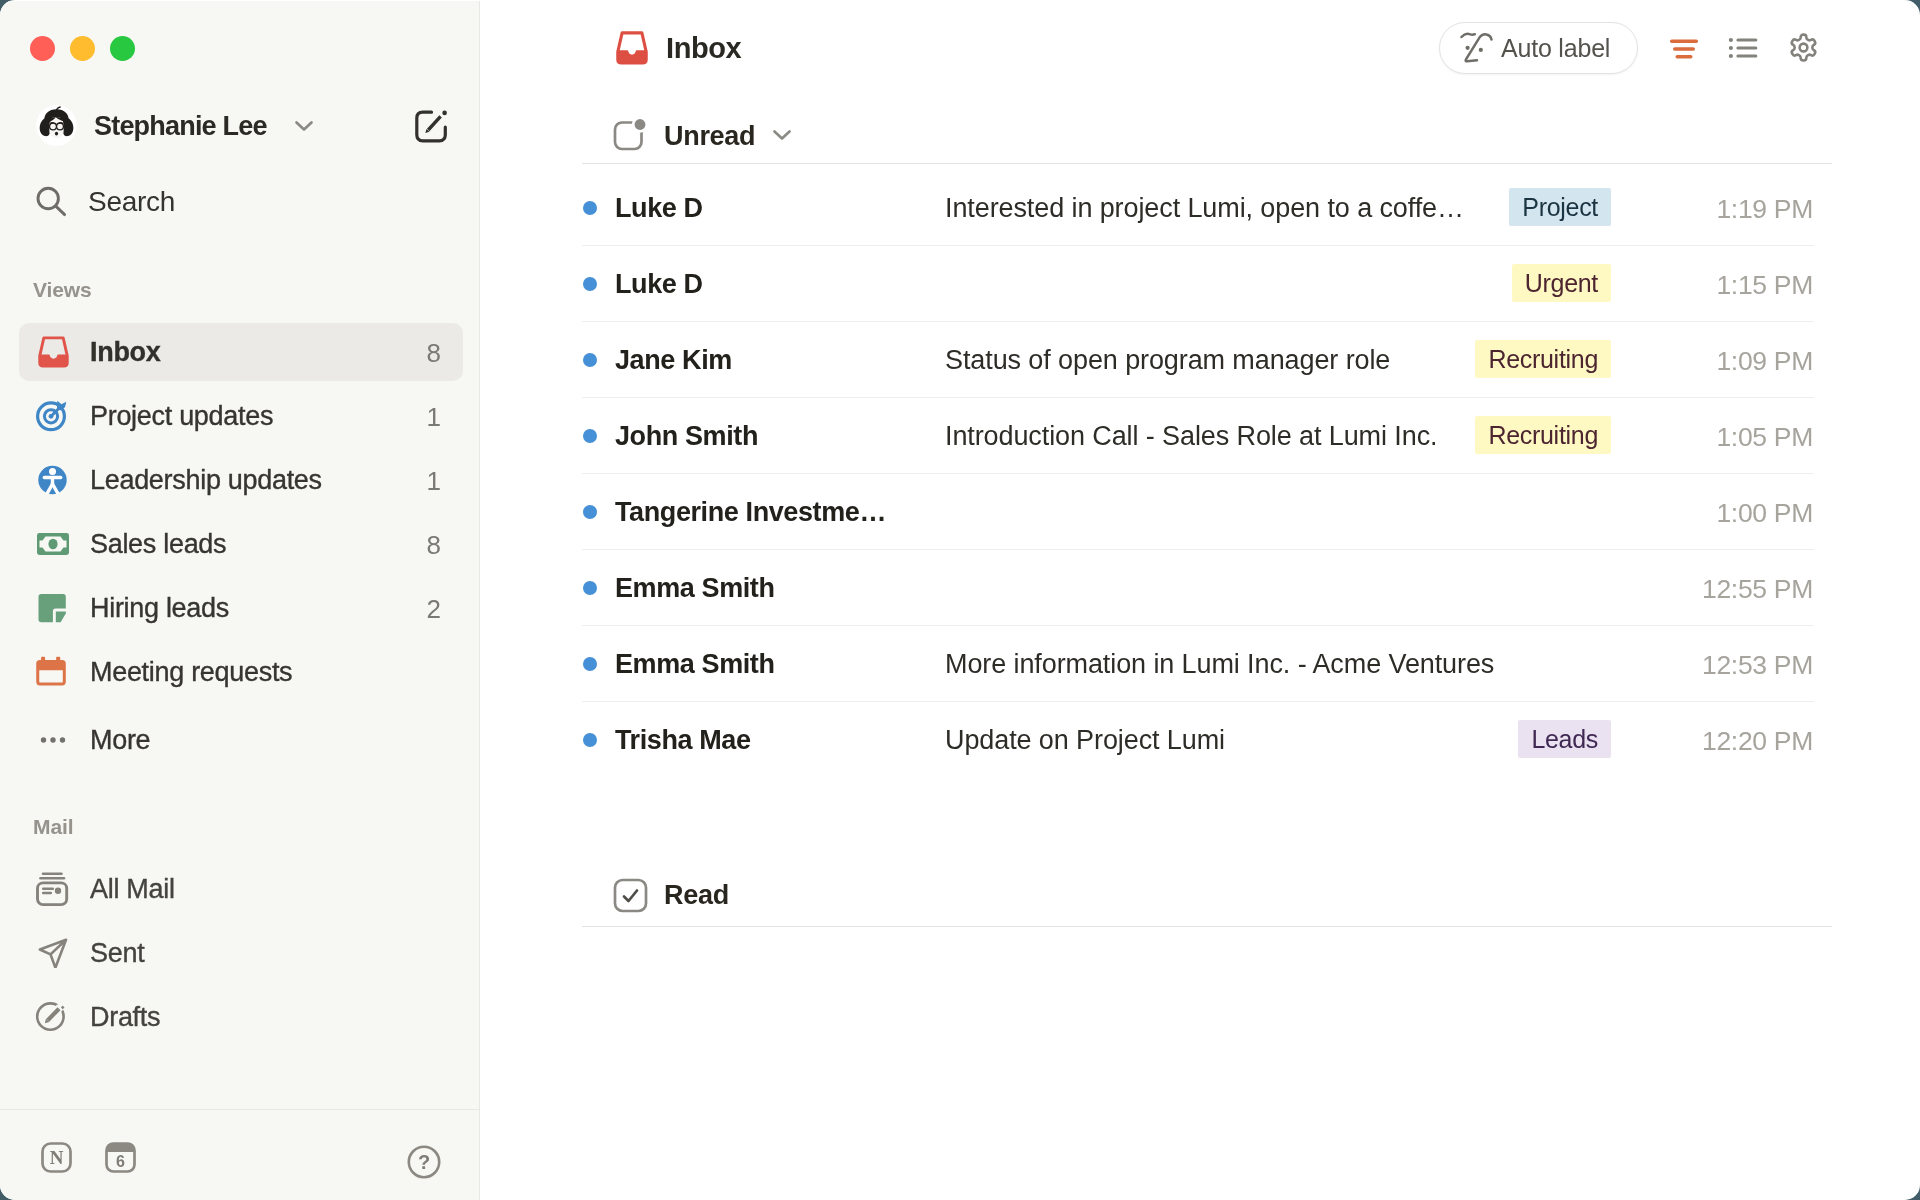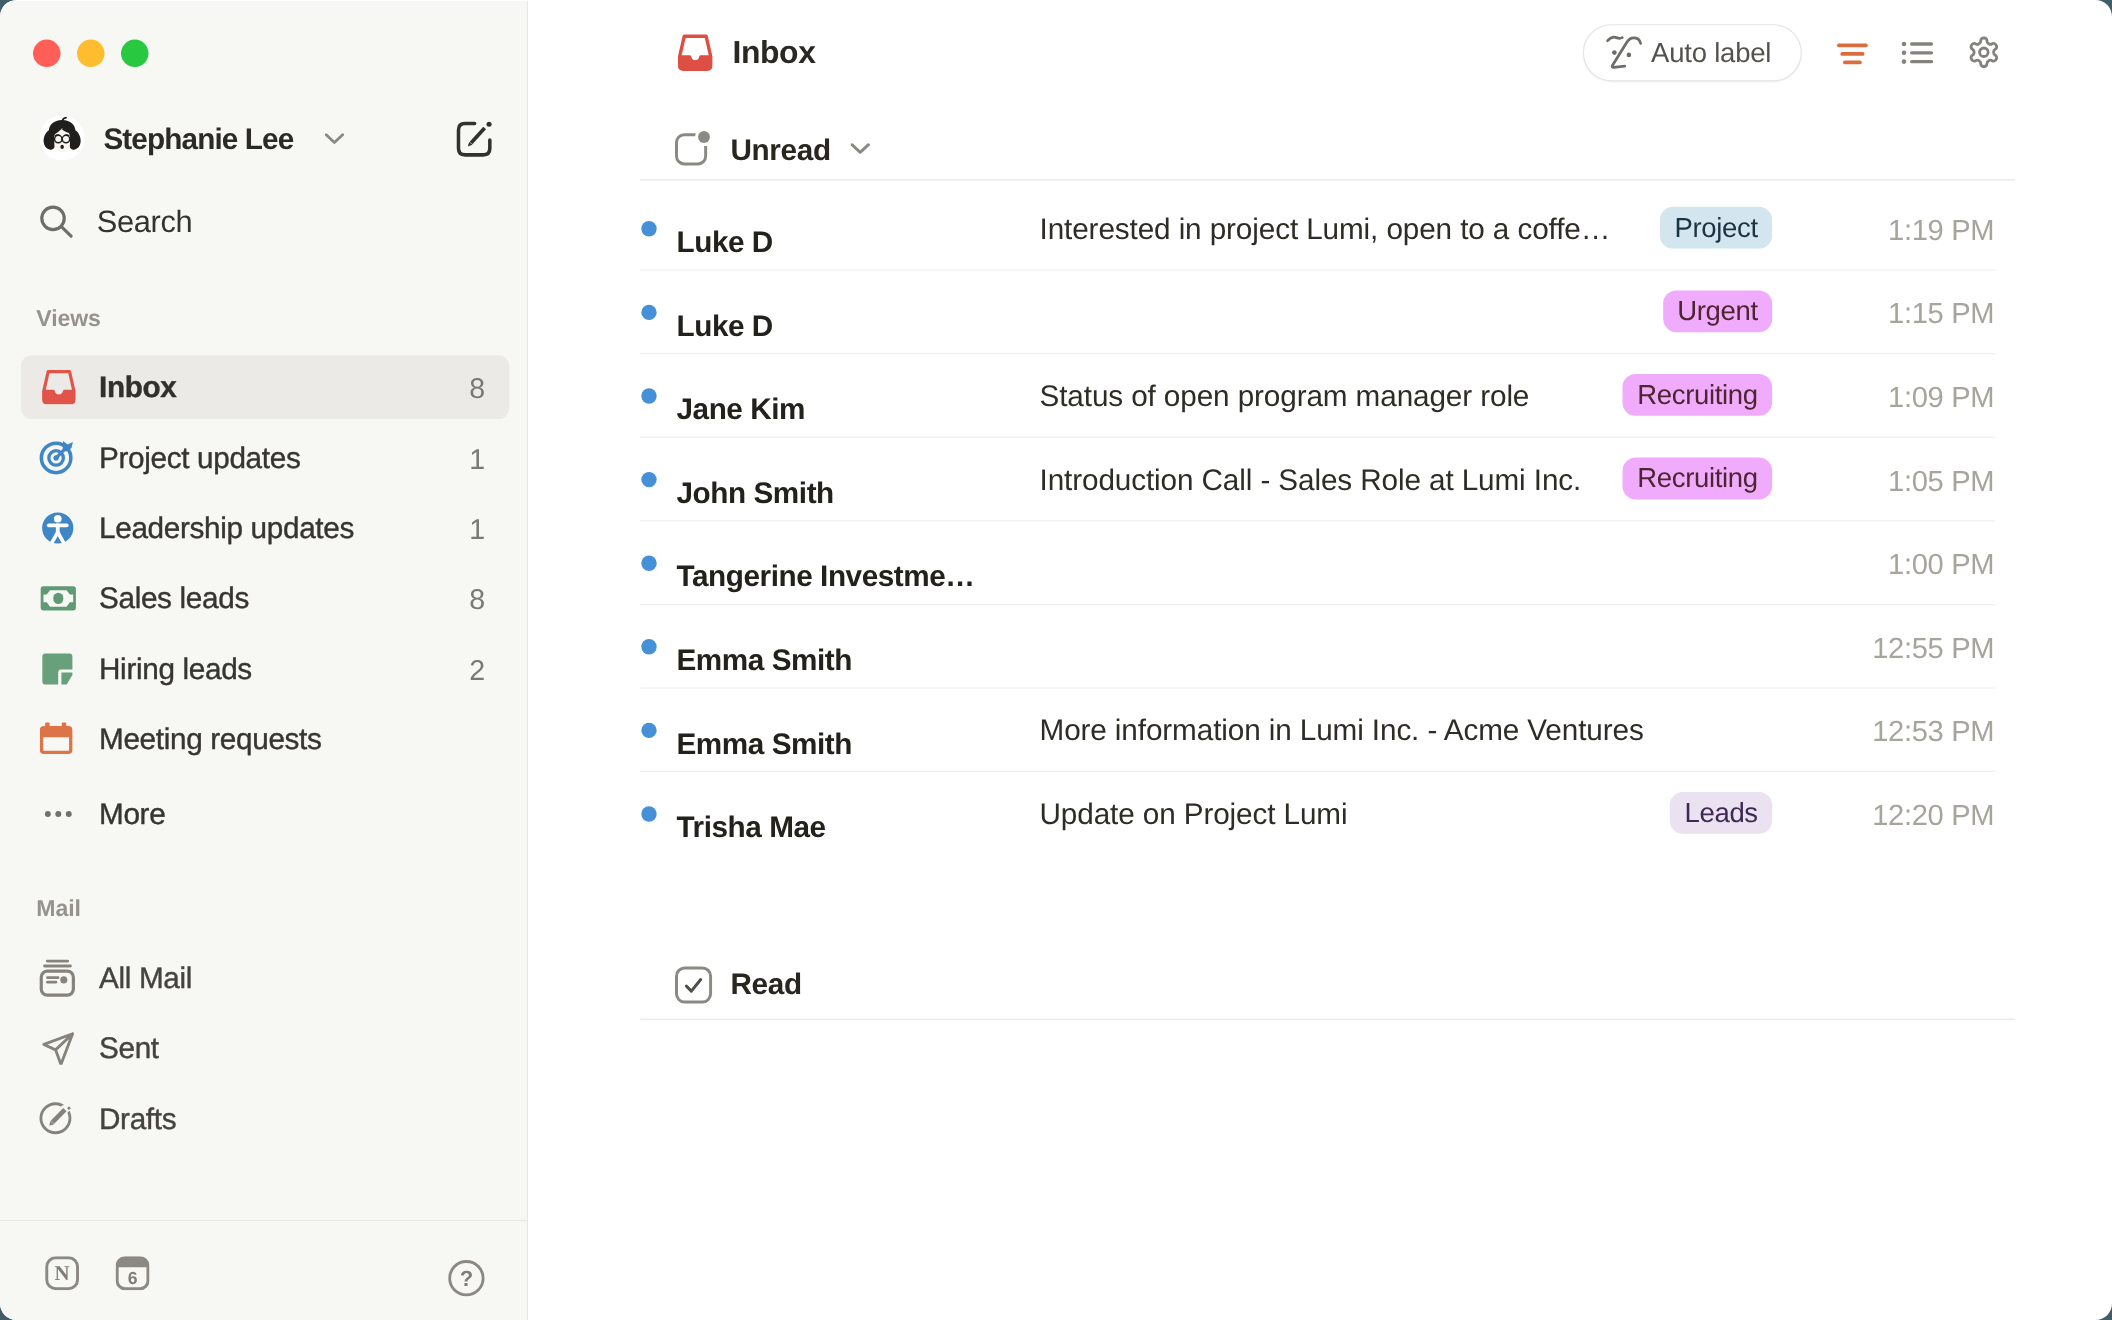--- a/index.html
+++ b/index.html
@@ -15,26 +15,26 @@
 .srow { position:absolute; left:19px; width:444px; height:58px; border-radius:10px; }
 .srow .ic { position:absolute; left:18px; top:13px; width:32px; height:32px; }
 .srow .t { position:absolute; left:71px; top:14px; font-size:27px; color:#373530; letter-spacing:-0.3px; white-space:nowrap; -webkit-text-stroke:0.35px currentColor; }
 .srow .c { position:absolute; right:22px; top:15px; font-size:26px; color:#7b7973; }
 .sel { background:#ebeae7; }
 .hdiv { position:absolute; height:1px; background:#e4e3e0; }
 .rdiv { position:absolute; height:1px; background:#efeeec; }
 .ghead { font-size:27px; font-weight:700; color:#28261f; letter-spacing:-0.3px; }
 .erow { position:absolute; left:480px; width:1440px; height:76px; }
 .erow .dot { position:absolute; left:103px; top:31.5px; width:14px; height:14px; border-radius:50%; background:#4590d7; }
-.erow .sn { position:absolute; left:135px; top:36px; font-size:27px; font-weight:700; color:#23211c; letter-spacing:-0.4px; white-space:nowrap; }
+.erow .sn { position:absolute; left:135px; top:24px; font-size:27px; font-weight:700; color:#23211c; letter-spacing:-0.4px; white-space:nowrap; }
 .erow .sj { position:absolute; left:465px; top:24px; font-size:27px; color:#2e2c27; letter-spacing:-0.1px; white-space:nowrap; }
 .erow .tm { position:absolute; right:107px; top:24.5px; font-size:26.5px; color:#a6a49d; letter-spacing:-0.3px; }
-.chip { position:absolute; right:309px; top:19px; height:38px; line-height:38px; border-radius:12px; padding:0 13px; font-size:25px; letter-spacing:-0.3px; }
+.chip { position:absolute; right:309px; top:19px; height:38px; line-height:38px; border-radius:2px; padding:0 13px; font-size:25px; letter-spacing:-0.3px; }
 .chip.blue { background:#d3e5ef; color:#1b3442; }
-.chip.pink { background:#f0abfc; color:#4c2530; }
+.chip.pink { background:#fef9c3; color:#4c2530; }
 .chip.purple { background:#eae1f1; color:#3f2852; }
 </style>
 </head>
 <body>
 <div id="win">
   <div id="side">
     <span class="tl" style="left:30px;background:#ff5f57"></span>
     <span class="tl" style="left:70px;background:#febc2e"></span>
     <span class="tl" style="left:110px;background:#28c840"></span>
 

